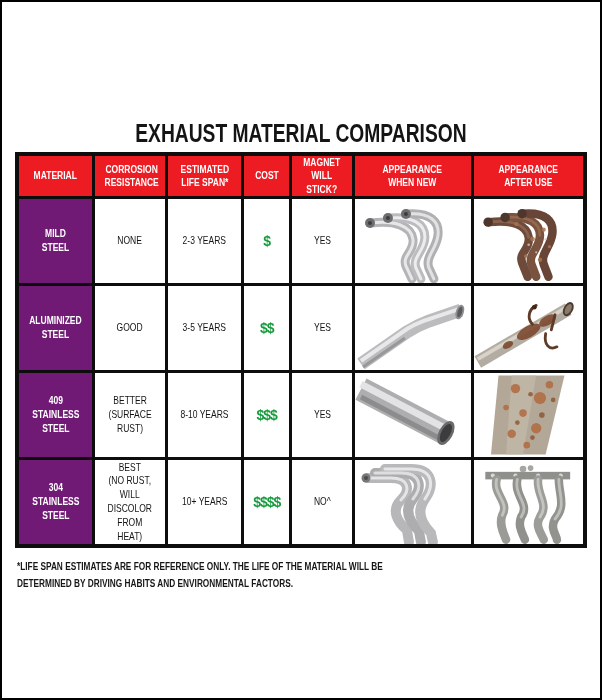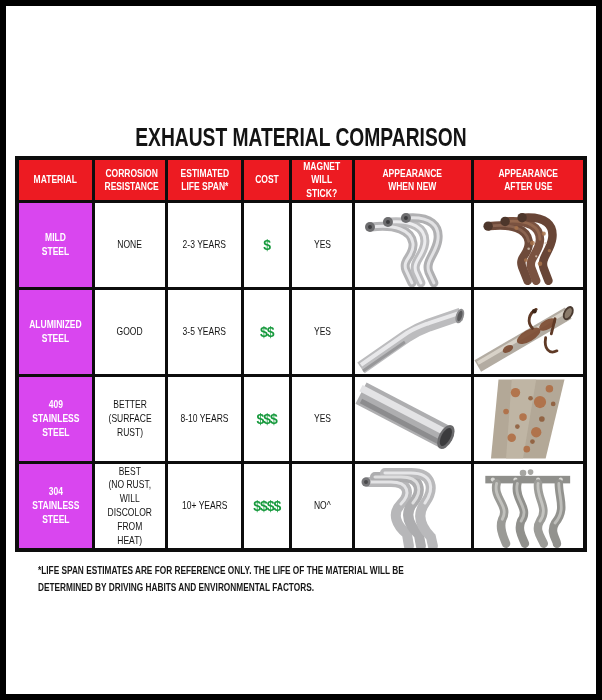--- a/index.html
+++ b/index.html
@@ -1,18 +1,18 @@
 <!DOCTYPE html>
 <html><head>
 <meta charset="utf-8">
 <style>
   html,body{margin:0;padding:0;background:#fff;}
   #page{
     width:602px;height:700px;box-sizing:border-box;
-    border:6px solid #000000;background:#ffffff;
+    border:2px solid #000000;background:#ffffff;
     font-family:"Liberation Sans",sans-serif;
     padding-top:118px;overflow:hidden;
   }
   
   .cond{display:inline-block;transform:scaleX(0.74);transform-origin:center;white-space:pre-line;}
   .cond-l{display:inline-block;transform:scaleX(0.72);transform-origin:left center;white-space:pre-line;}
 
   #title{
     text-align:center;font-weight:bold;font-size:26px;color:#141414;
     letter-spacing:0px;line-height:26px;height:28px;
@@ -24,31 +24,31 @@
   }
   table.cmp td,table.cmp th{
     border:3px solid #0d0d0d;text-align:center;vertical-align:middle;
     padding:0;overflow:hidden;
   }
   th.hdr{
     background:#ed1b22;color:#ffffff;font-weight:bold;font-size:11.5px;
     height:40px;line-height:1.15;
   }
   td.material{
-    background:#d946ef;color:#ffffff;font-weight:bold;font-size:11.5px;
+    background:#701a75;color:#ffffff;font-weight:bold;font-size:11.5px;
     line-height:1.2;
   }
   td.plain{background:#fff;color:#141414;font-weight:normal;font-size:11.5px;line-height:1.2;}
   td.cost{background:#fff;color:#179a3d;font-weight:bold;font-size:14px;letter-spacing:-1px;}
   td.photo{background:#fff;padding:0;}
   tr.datarow{height:86px;}
   td.photo svg{display:block;width:100%;height:84px;}
 
   #footnotes{
-    margin:10px 0 0 32px;color:#161616;font-weight:bold;font-size:11.5px;line-height:1.5;
+    margin:10px 0 0 15px;color:#161616;font-weight:bold;font-size:11.5px;line-height:1.5;
   }
 </style>
 </head>
 <body>
 
 <div id="page">
 
   <div id="title">
     <span class="cond">EXHAUST MATERIAL COMPARISON</span>
   </div>

